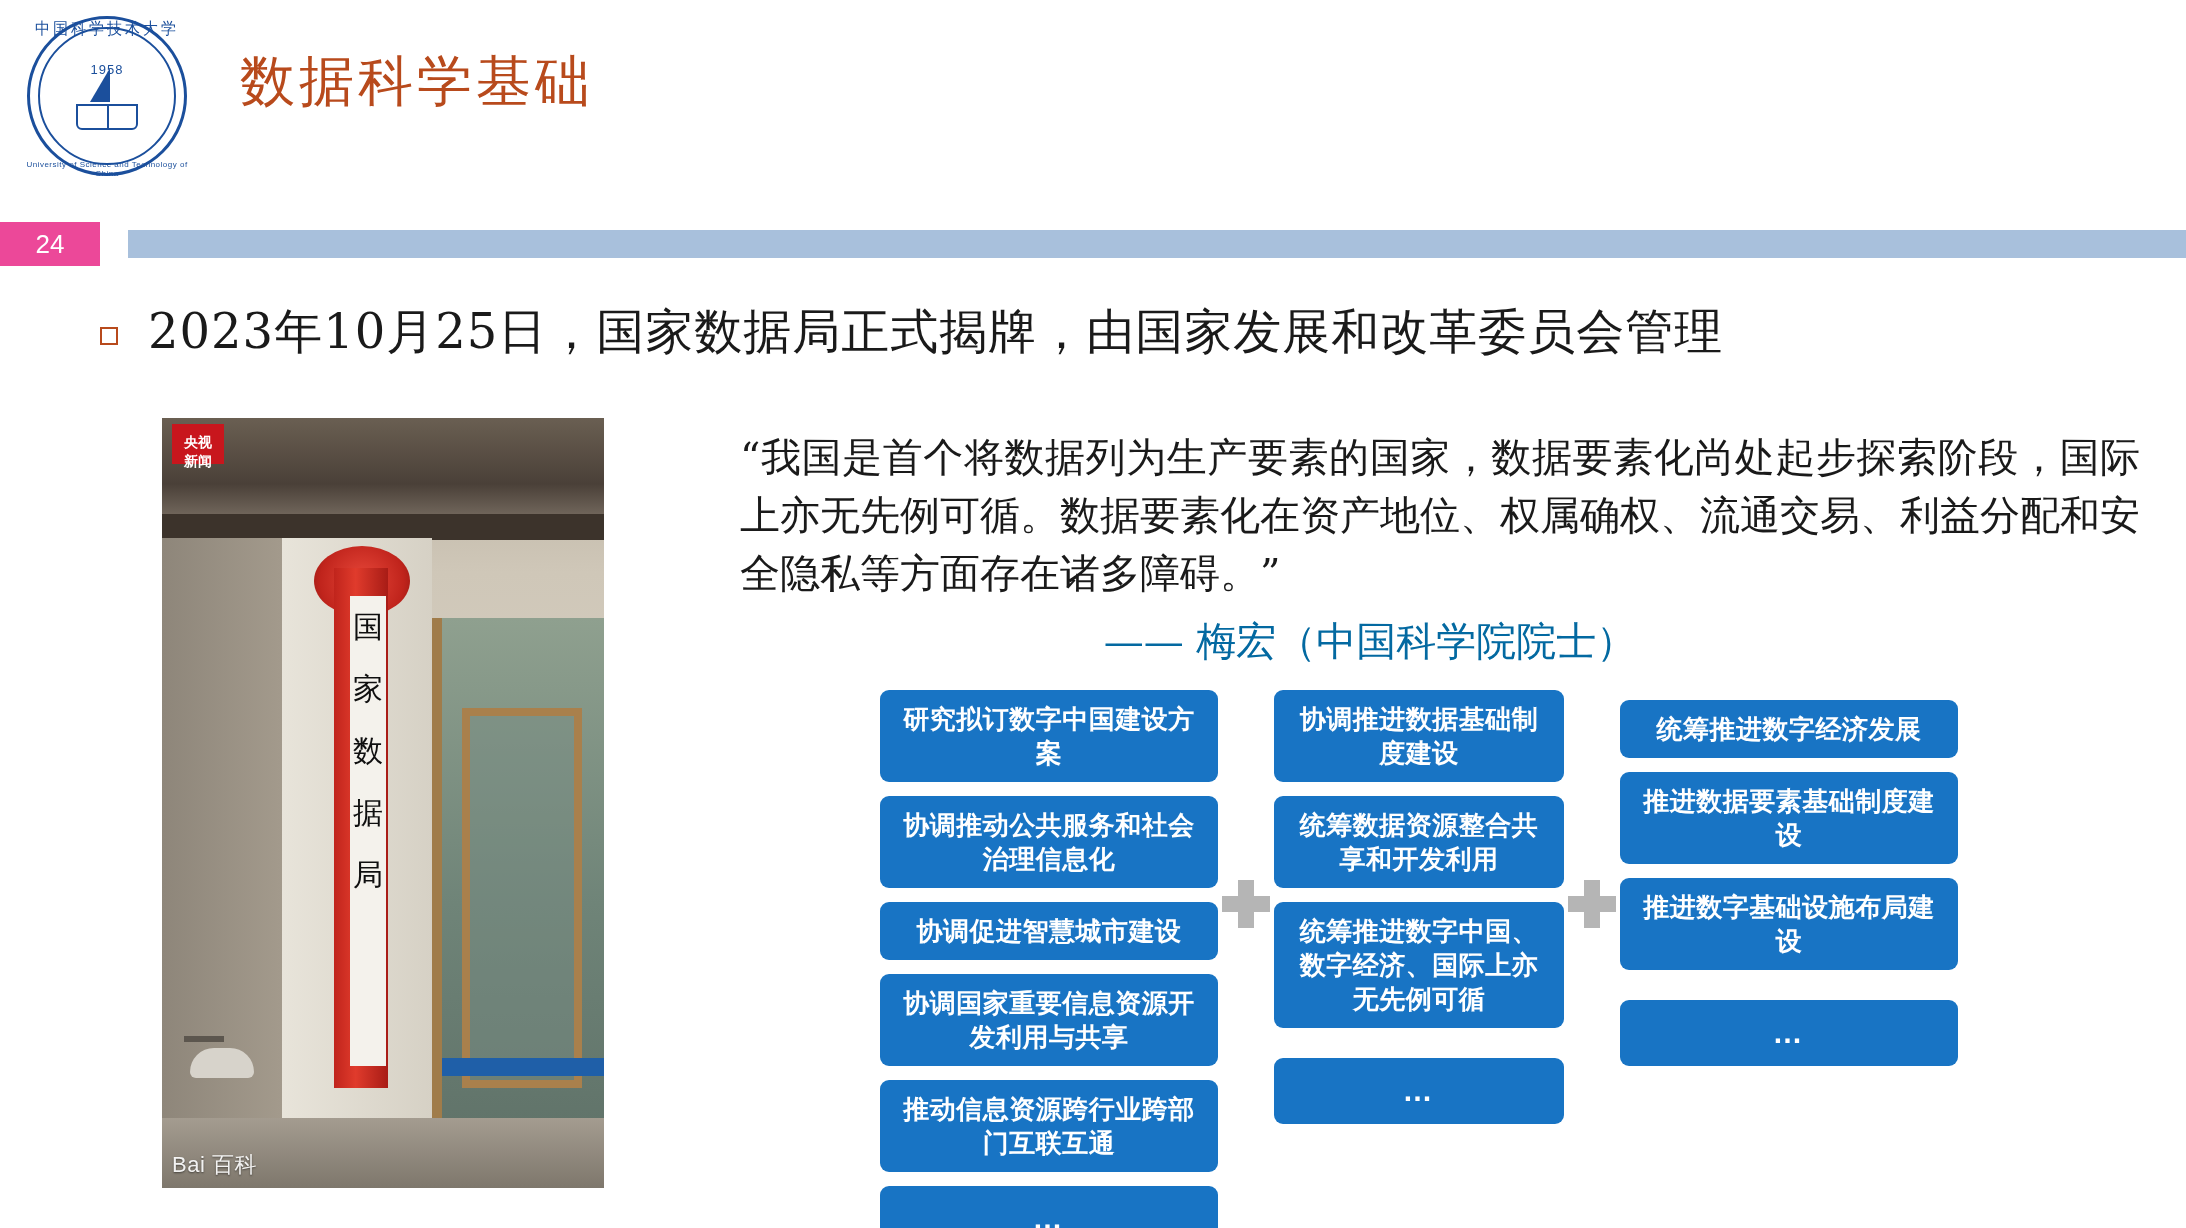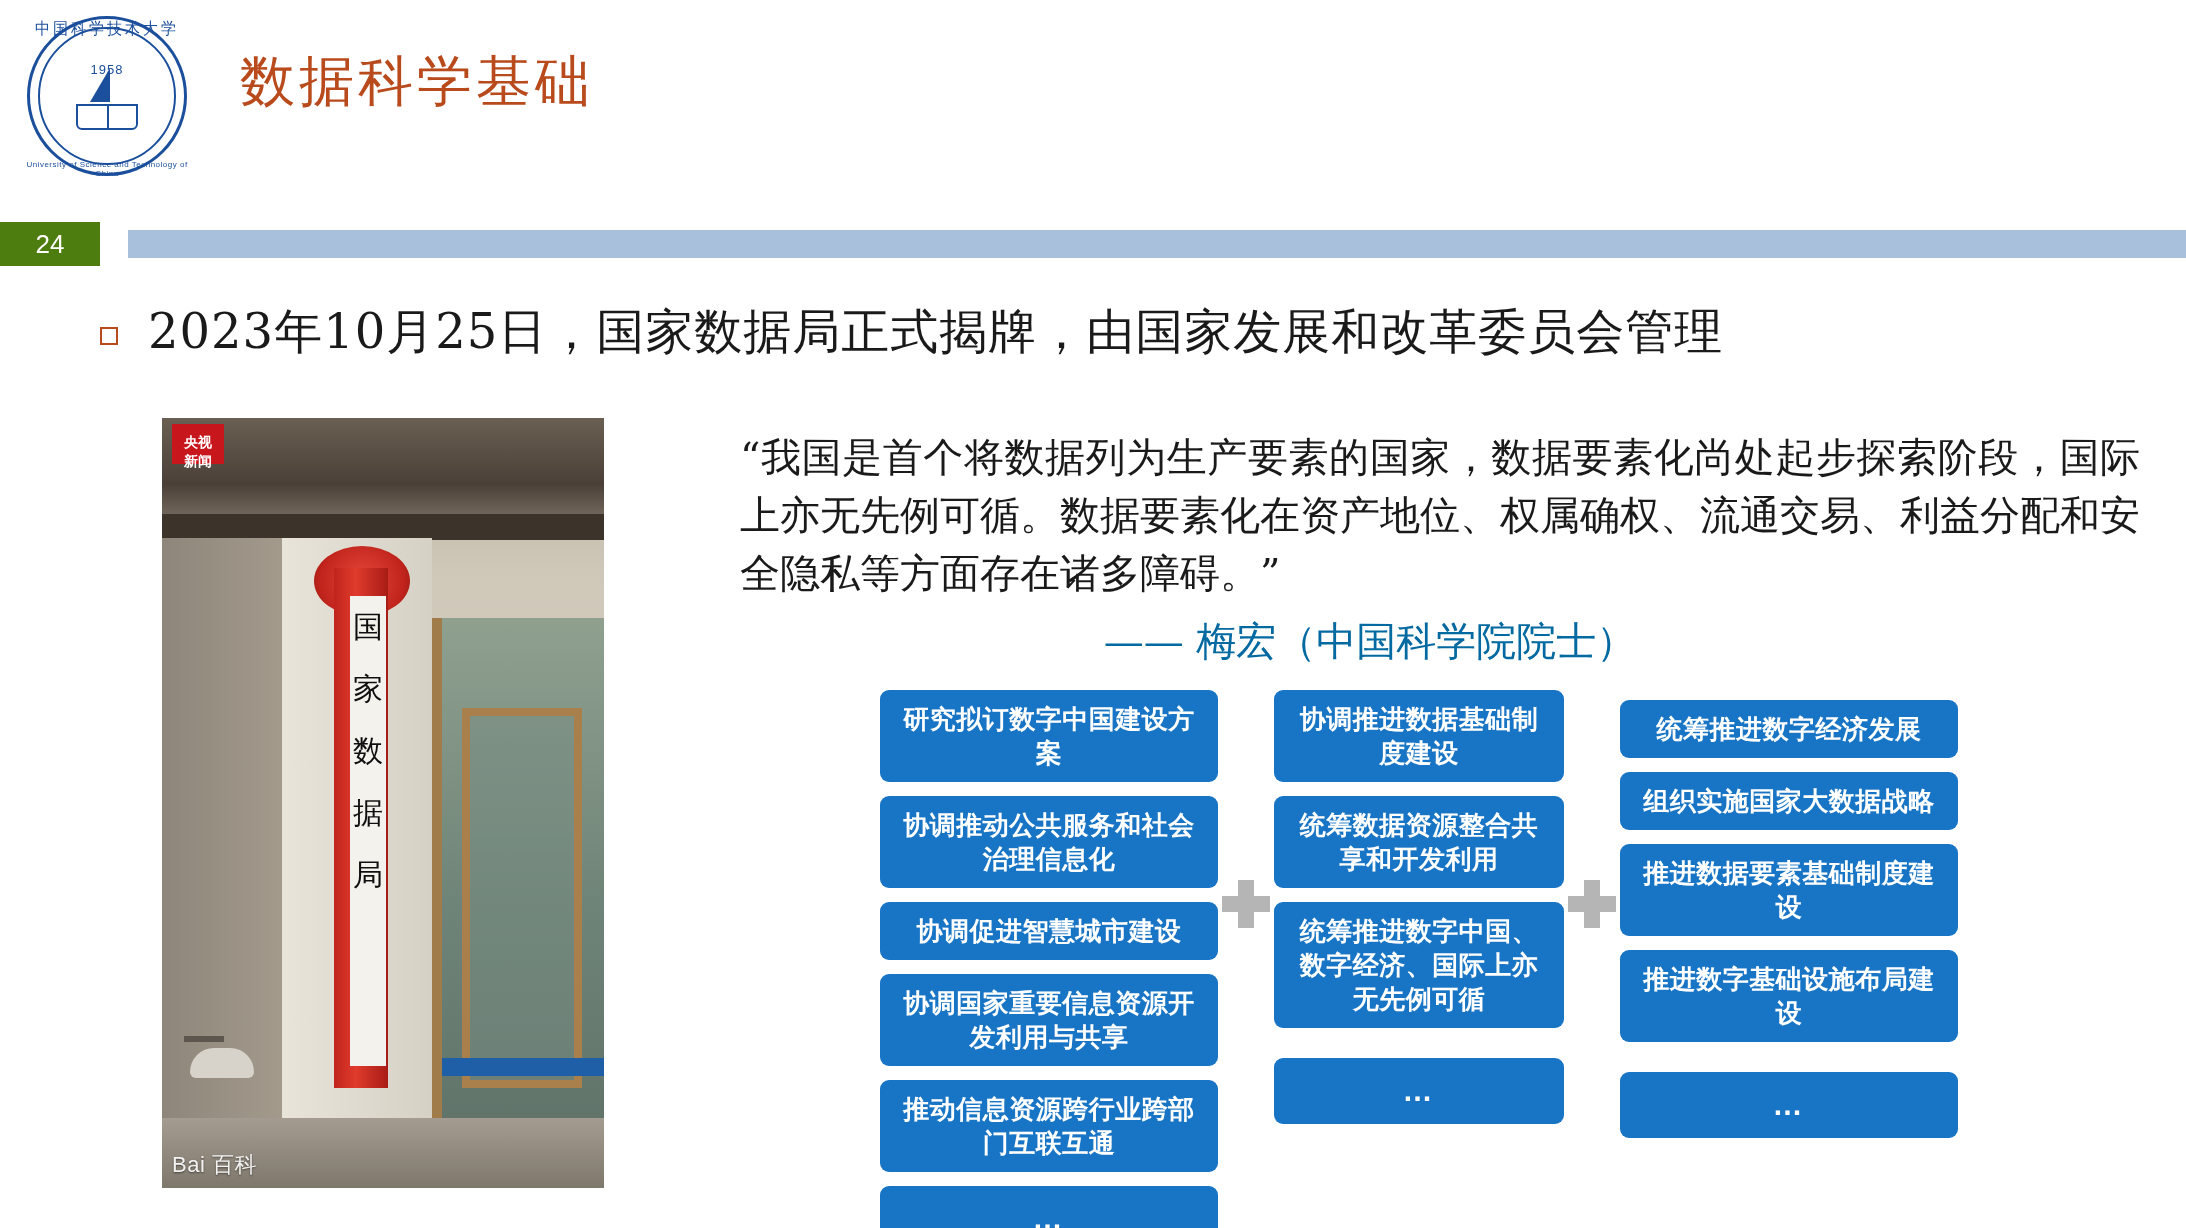--- a/index.html
+++ b/index.html
@@ -128,21 +128,21 @@
     width: 2058px;
     height: 28px;
     background: #a8c0dc;
   }
   #slide-number-box {
     position: absolute;
     left: 0;
     top: 222px;
     width: 100px;
     height: 44px;
-    background: #4d7c0f;
+    background: #ec4899;
     color: #ffffff;
     font-size: 26px;
     display: flex;
     align-items: center;
     justify-content: center;
   }
 
   
   #bullet-row {
     position: absolute;
@@ -475,18 +475,17 @@
       <div class="duty-box">协调推进数据基础制度建设</div>
       <div class="duty-box">统筹数据资源整合共享和开发利用</div>
       <div class="duty-box">统筹推进数字中国、数字经济、国际上亦无先例可循</div>
       <div class="duty-box ellipsis" style="margin-top: 16px;">…</div>
     </div>
   <div class="plus-sep">
     <div class="plus-shape"></div>
   </div>
   <div class="duty-column col-3" style="margin-top: 10px;">
       <div class="duty-box">统筹推进数字经济发展</div>
-      <div class="duty-box">组织实施国家大数据战略</div>
       <div class="duty-box">推进数据要素基础制度建设</div>
       <div class="duty-box">推进数字基础设施布局建设</div>
       <div class="duty-box ellipsis" style="margin-top: 16px;">…</div>
     </div>
 </div>
 
 </body></html>

